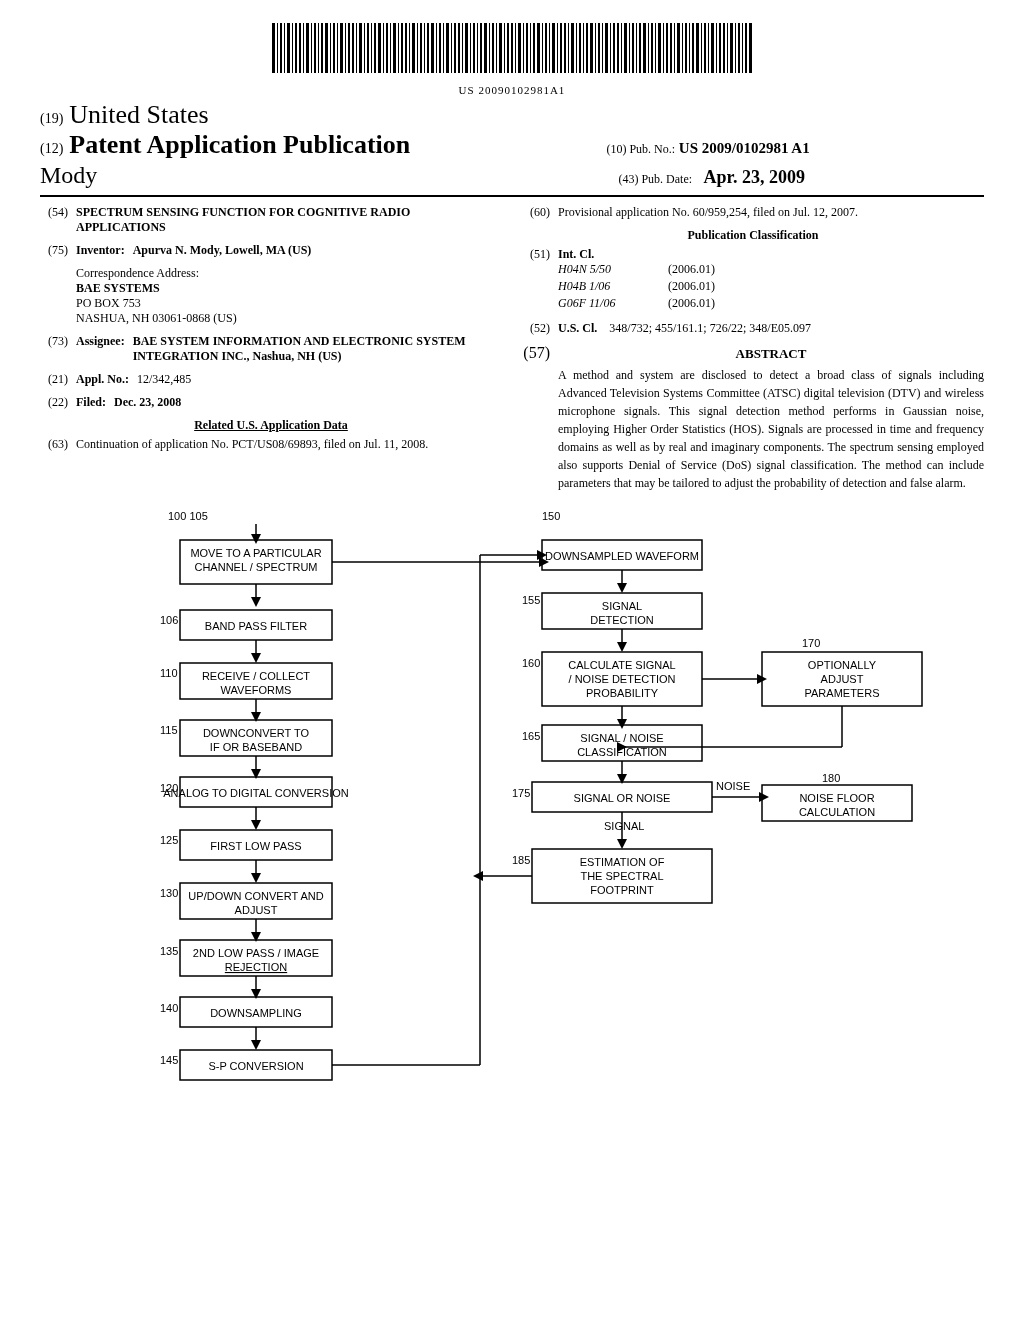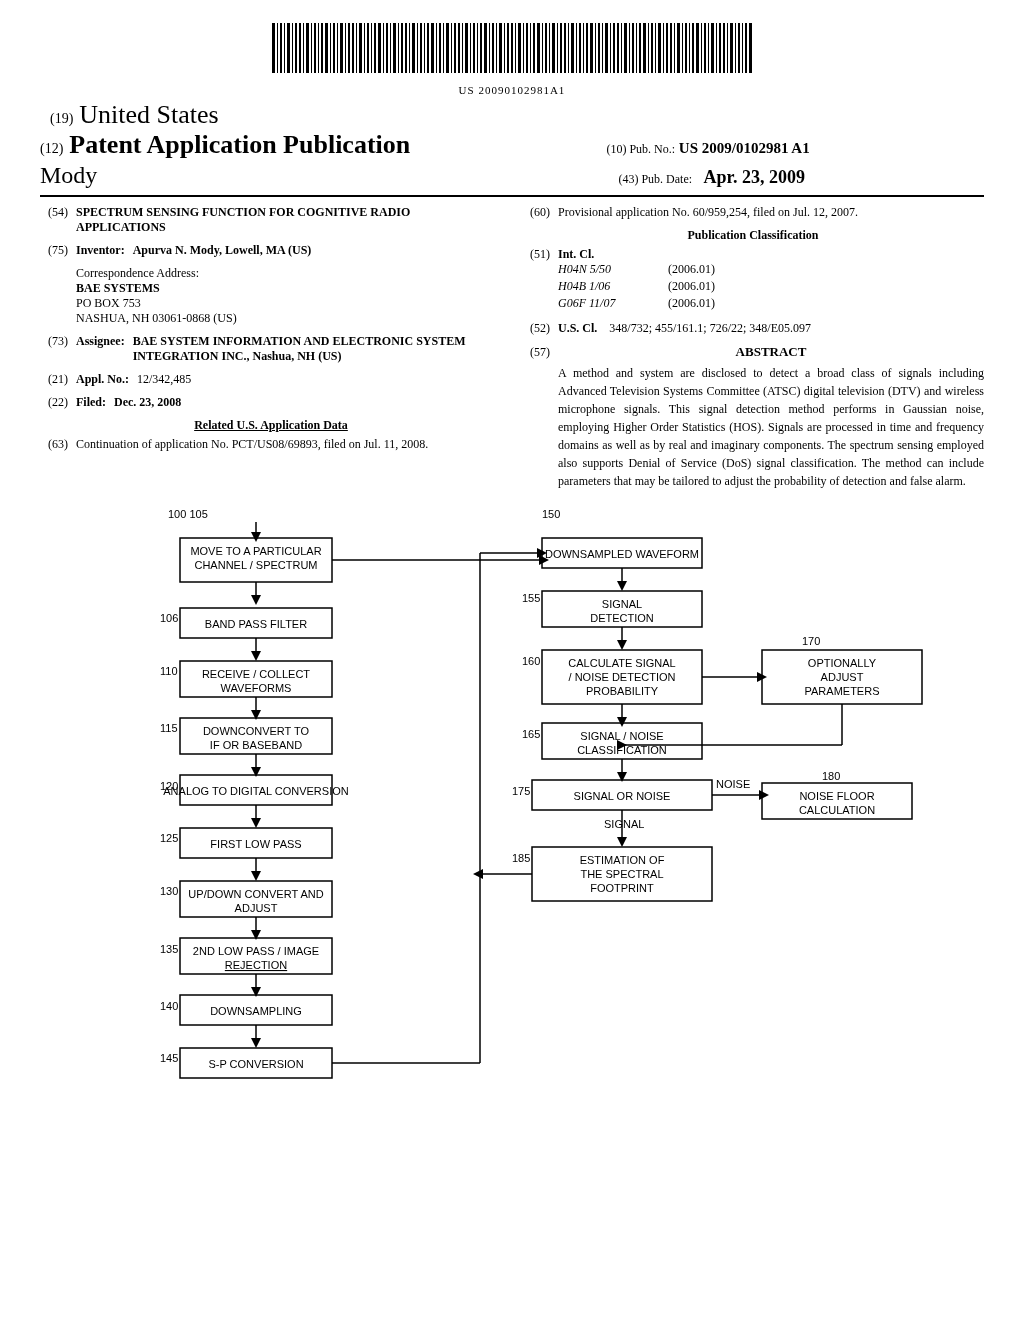--- a/index.html
+++ b/index.html
@@ -264,21 +264,21 @@
       <rect x="480" y="5" width="1" height="50"></rect>
         <rect x="483" y="5" width="2" height="50"></rect>
       <rect x="487" y="5" width="3" height="50"></rect>
     </g>
   </svg>
   <div class="pub-number-bar">US 20090102981A1</div>
 </div>
 
 <div class="header-section">
   <div style="display:flex; align-items:baseline; gap:6px;">
-    <span style="font-size:14px;margin-left:10px;">(19)</span>
+    <span style="font-size:14px;">(19)</span>
     <span style="font-size:26px; font-weight:normal;">United States</span>
   </div>
   <div class="header-patent-row">
     <div style="display:flex; align-items:baseline; gap:6px; flex:1.5;">
       <span style="font-size:14px;">(12)</span>
       <span style="font-size:26px; font-weight:bold;">Patent Application Publication</span>
     </div>
     <div style="flex:1; font-size:15px;">
       <span style="font-size:12px;">(10) Pub. No.:</span>
       <span style="font-size:15px; font-weight:bold;">US 2009/0102981 A1</span>
@@ -366,36 +366,36 @@
           <div><b>Int. Cl.</b></div>
           <div class="int-cl-row">
             <span class="int-cl-code" style="font-style:italic;">H04N 5/50</span>
             <span class="int-cl-year">(2006.01)</span>
           </div>
           <div class="int-cl-row">
             <span class="int-cl-code" style="font-style:italic;">H04B 1/06</span>
             <span class="int-cl-year">(2006.01)</span>
           </div>
           <div class="int-cl-row">
-            <span class="int-cl-code" style="font-style:italic;">G06F 11/07</span>
+            <span class="int-cl-code" style="font-style:italic;">G06F 11/06</span>
             <span class="int-cl-year">(2006.01)</span>
           </div>
         </div>
       </div>
 
       <div class="field-row">
         <span class="field-num">(52)</span>
         <span style="font-weight:bold; margin-right:4px;">U.S. Cl.</span>
         <span class="field-content">348/732; 455/161.1; 726/22; 348/E05.097</span>
       </div>
     </div>
 
     <div class="abstract-section">
       <div style="display:flex; gap:8px; align-items:baseline;">
-        <span style="font-size:12px; min-width:28px; text-align:right;">(57)</span>
+        <span style="font-size:16px; min-width:28px; text-align:right;">(57)</span>
         <div style="flex:1;">
           <div class="abstract-title">ABSTRACT</div>
           <div class="abstract-text">A method and system are disclosed to detect a broad class of signals including Advanced Television Systems Committee (ATSC) digital television (DTV) and wireless microphone signals. This signal detection method performs in Gaussian noise, employing Higher Order Statistics (HOS). Signals are processed in time and frequency domains as well as by real and imaginary components. The spectrum sensing employed also supports Denial of Service (DoS) signal classification. The method can include parameters that may be tailored to adjust the probability of detection and false alarm.</div>
         </div>
       </div>
     </div>
   </div>
 </div>
 
 <div class="flowchart-section">

